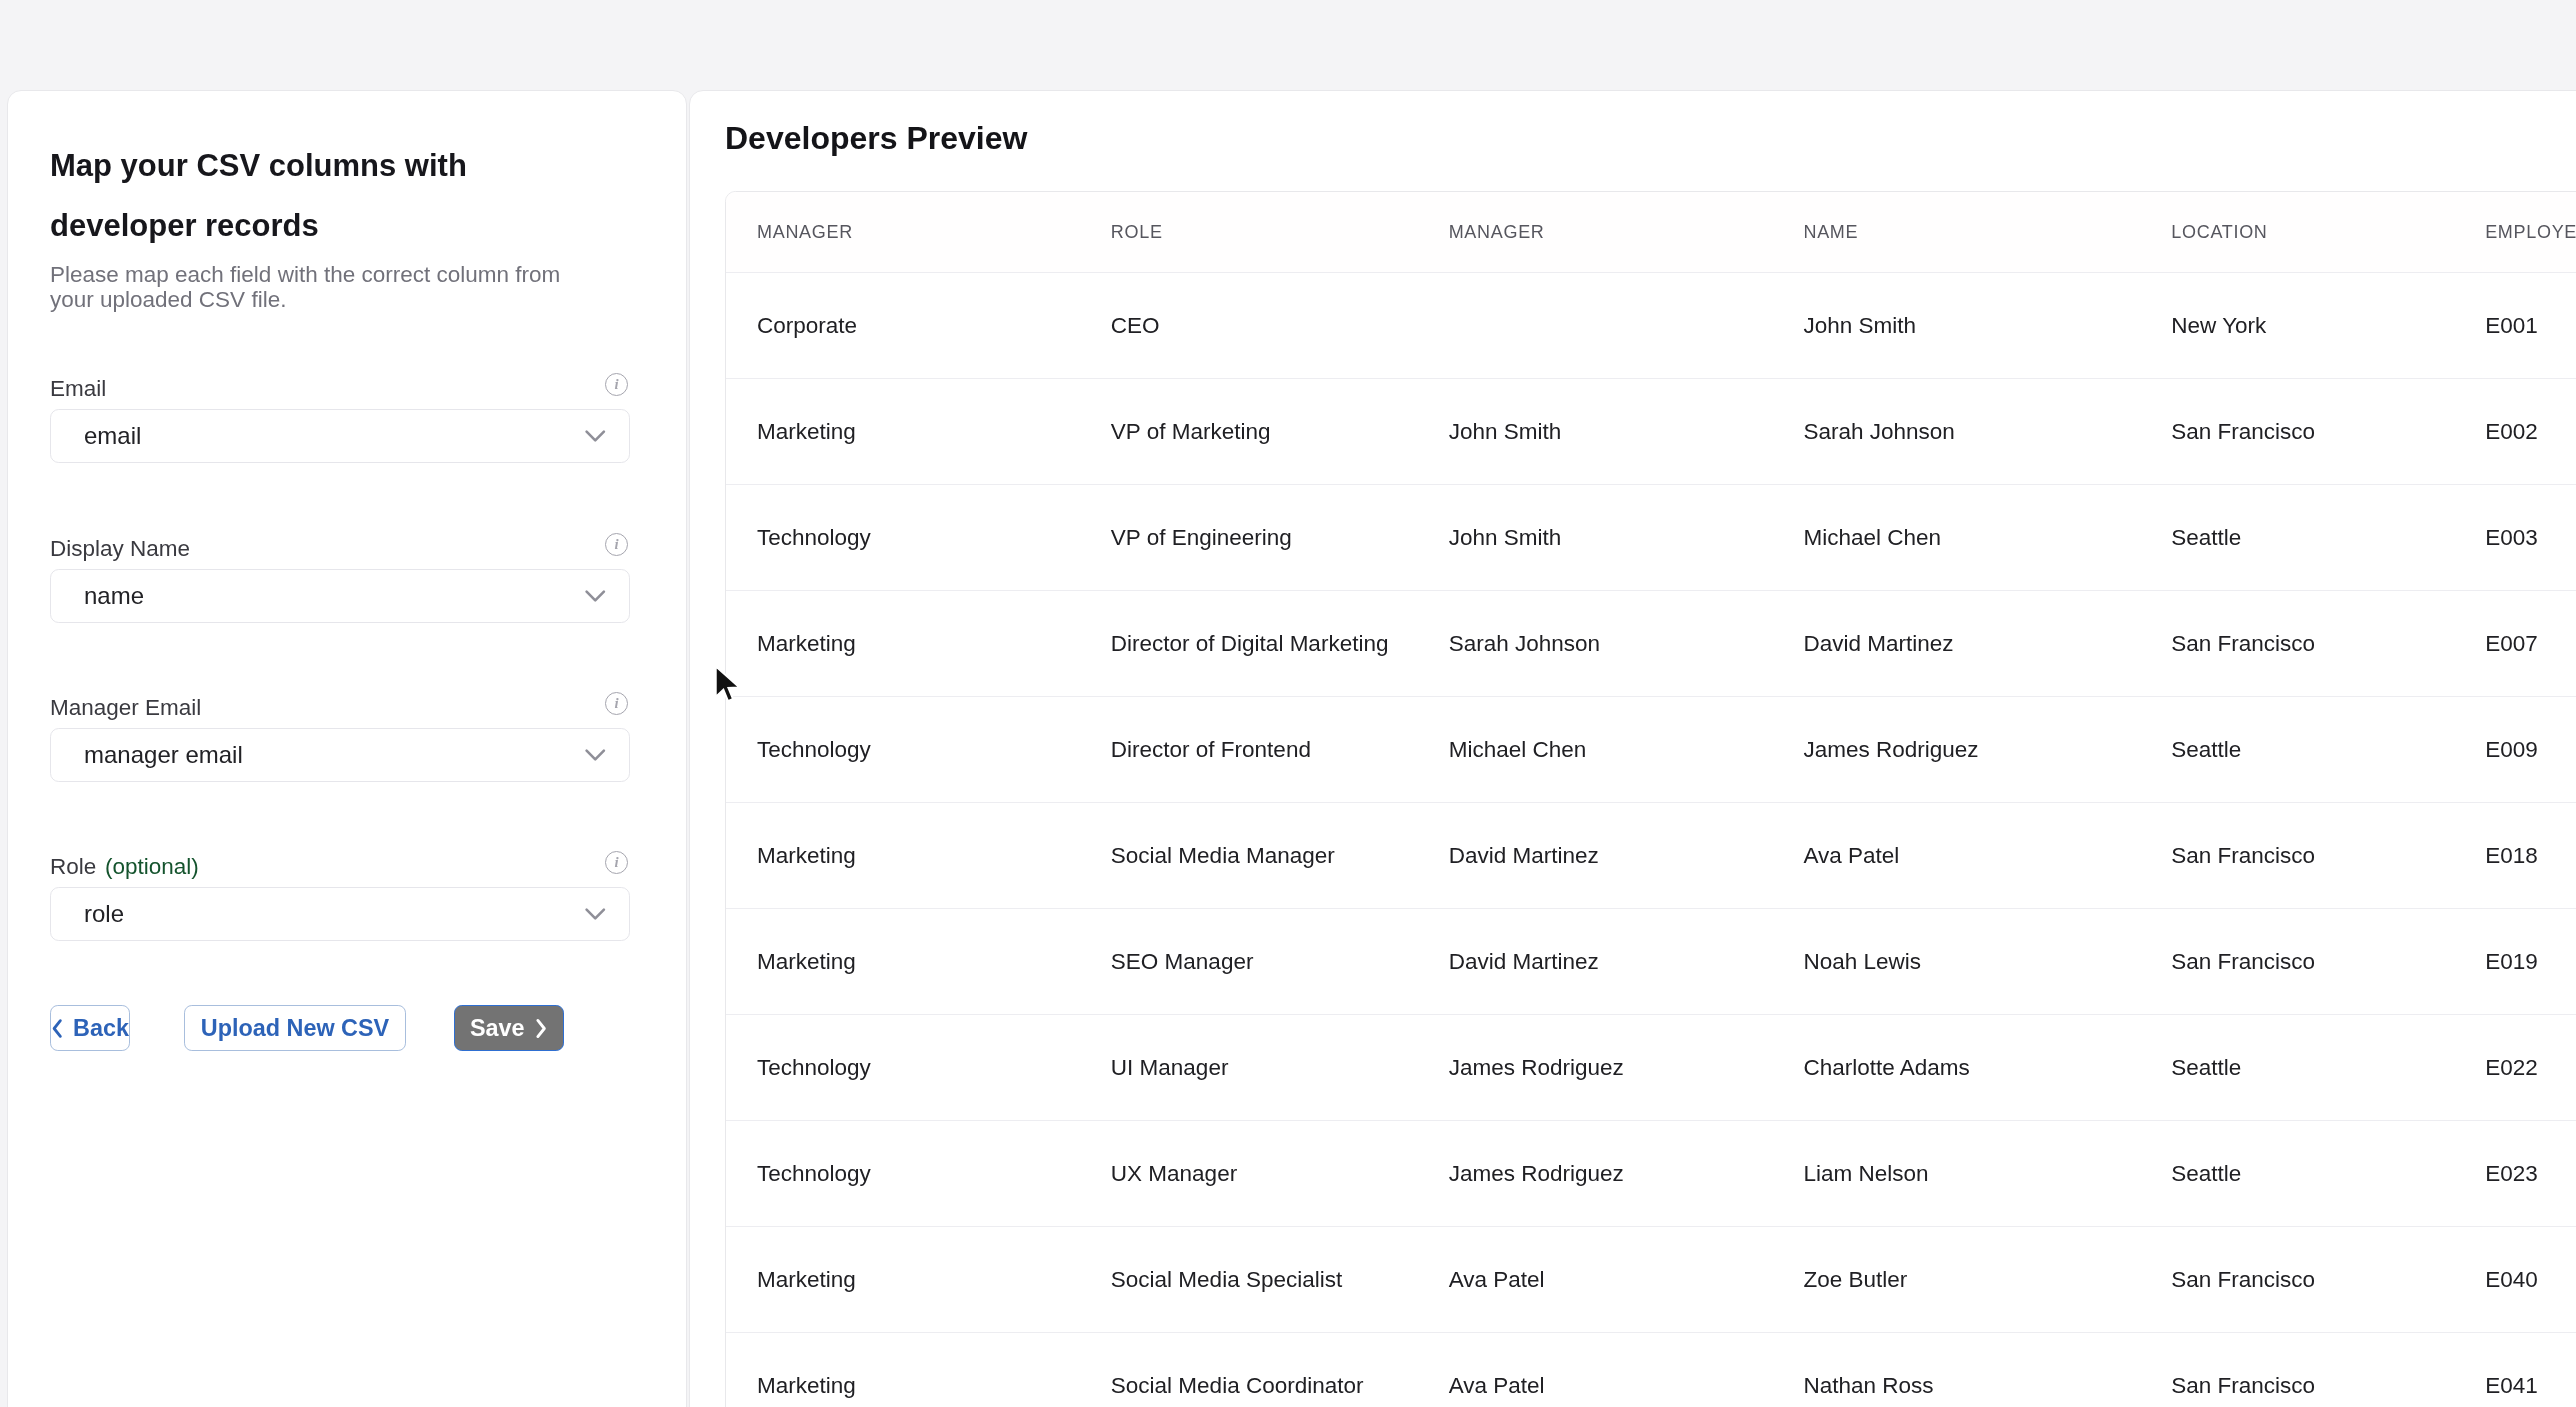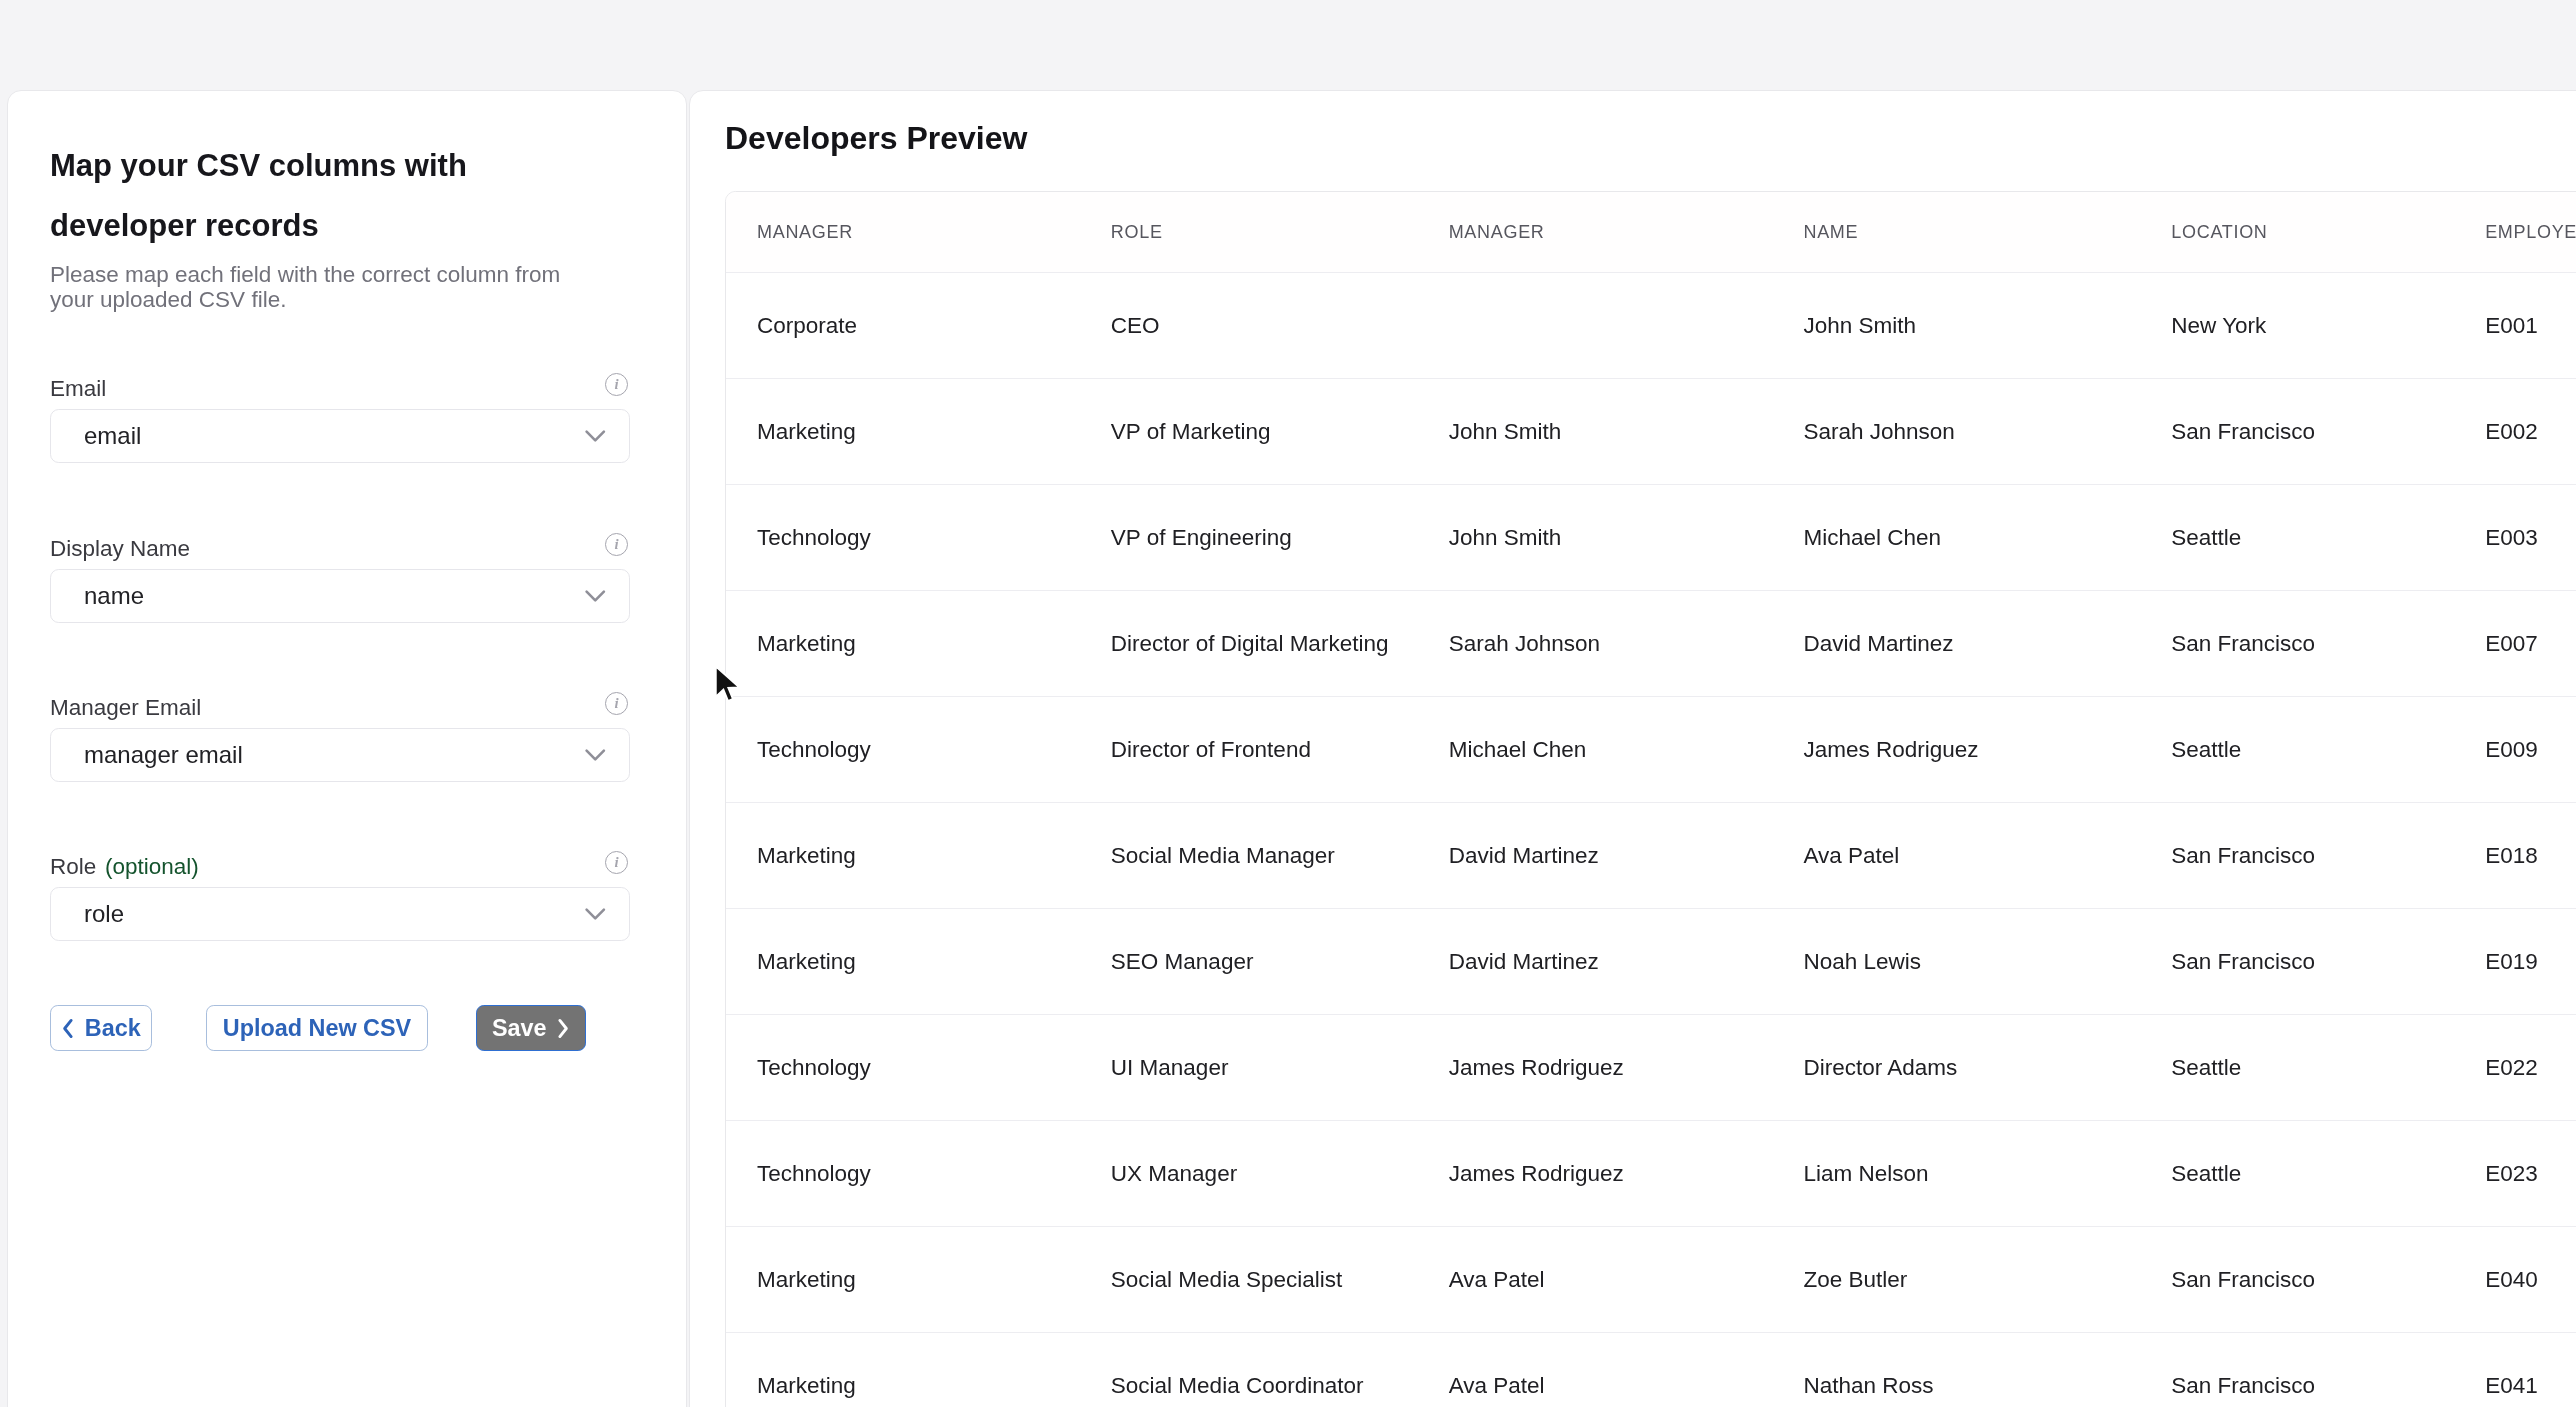--- a/index.html
+++ b/index.html
@@ -33,21 +33,21 @@
   .chev { width:22.5px; height:14px; }
   .chev polyline { fill:none; stroke:#8f8f98; stroke-width:3; stroke-linecap:round; stroke-linejoin:round; }
 
   .btnrow { position:absolute; left:42px; top:914px; height:46px; display:flex; }
   .btn { height:46px; border-radius:7.8px; display:flex; align-items:center; justify-content:center;
          font-size:23.4px; font-weight:700; cursor:pointer; gap:10.4px; }
   .btn svg { width:13px; height:21px; }
   .btn svg polyline { fill:none; stroke:currentColor; stroke-width:3.6; stroke-linecap:round; stroke-linejoin:round; }
   .btn.outline { background:#ffffff; border:1.7px solid #a8bedd; color:#2d63b8; }
   .btn.primary { background:#737373; border:1.7px solid #2e6fd2; color:#ffffff; }
-  .btn-back { width:102px; margin-right:54px; }
+  .btn-back { width:80px; margin-right:54px; }
   .btn-upload { width:222px; margin-right:48px; }
   .btn-save { width:110px; }
 
   
   .main { position:absolute; left:689px; top:90px; width:1955px; height:1471px;
           background:#ffffff; border:1.7px solid #e8e8eb; border-radius:14px 0 0 0; }
   .main h2 { position:absolute; left:35px; top:29px; font-size:32px; font-weight:700; color:#141418; }
 
   .tablecard { position:absolute; left:35px; top:100px; width:1990px;
                border:1.7px solid #e8e8eb; border-radius:10.4px; background:#ffffff; overflow:hidden; }
@@ -209,21 +209,21 @@
         <div class="td c1">SEO Manager</div>
         <div class="td c2">David Martinez</div>
         <div class="td c3">Noah Lewis</div>
         <div class="td c4">San Francisco</div>
         <div class="td c5">E019</div>
       </div>
       <div class="trow">
         <div class="td c0">Technology</div>
         <div class="td c1">UI Manager</div>
         <div class="td c2">James Rodriguez</div>
-        <div class="td c3">Director Adams</div>
+        <div class="td c3">Charlotte Adams</div>
         <div class="td c4">Seattle</div>
         <div class="td c5">E022</div>
       </div>
       <div class="trow">
         <div class="td c0">Technology</div>
         <div class="td c1">UX Manager</div>
         <div class="td c2">James Rodriguez</div>
         <div class="td c3">Liam Nelson</div>
         <div class="td c4">Seattle</div>
         <div class="td c5">E023</div>

